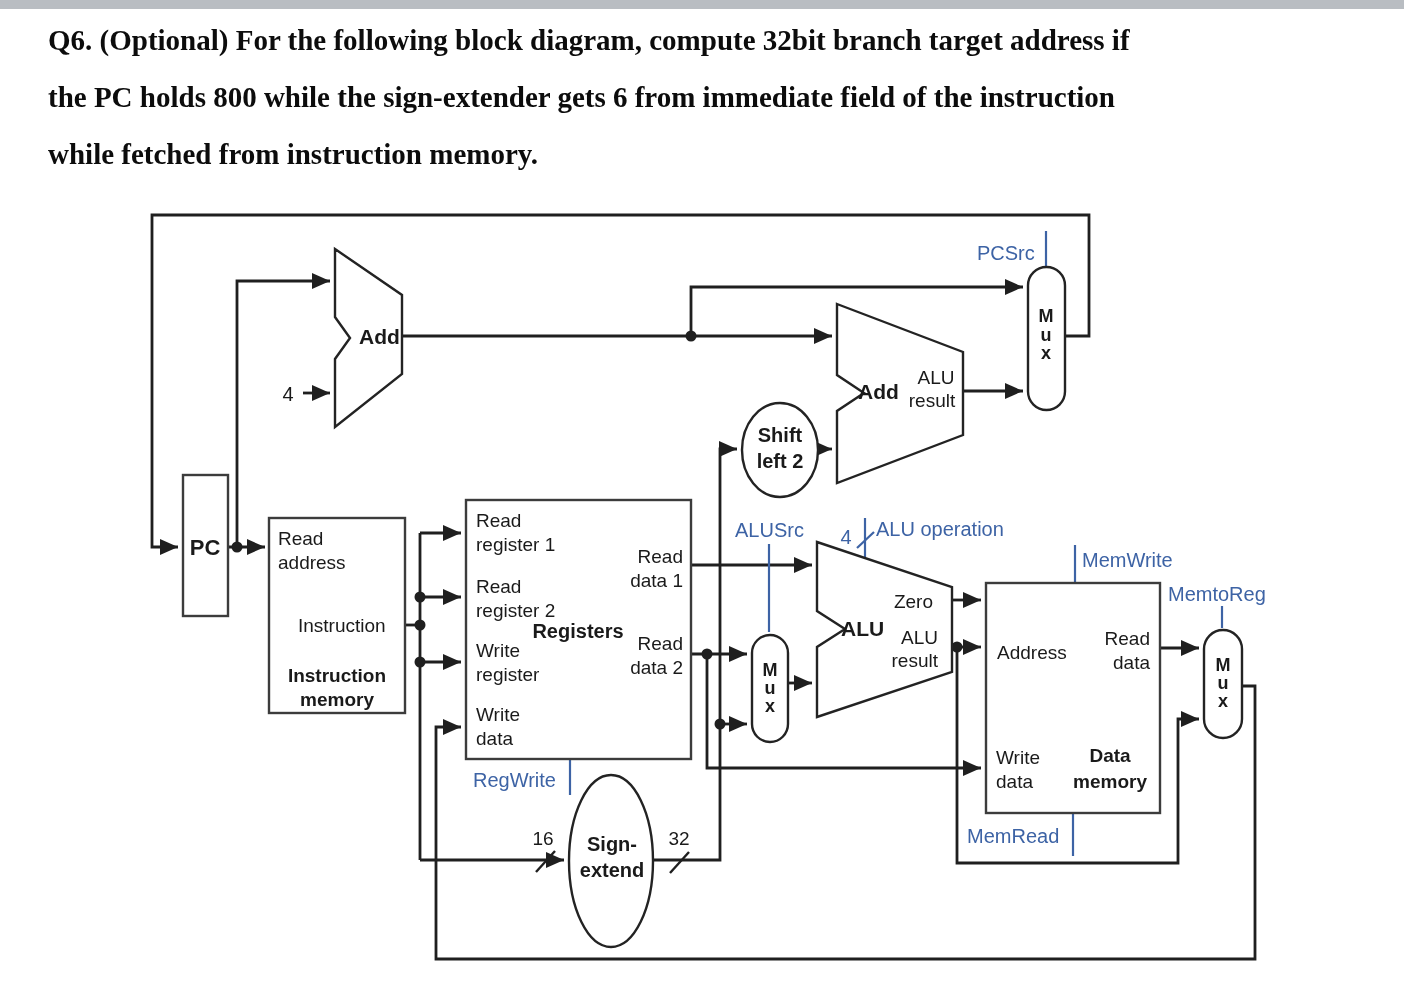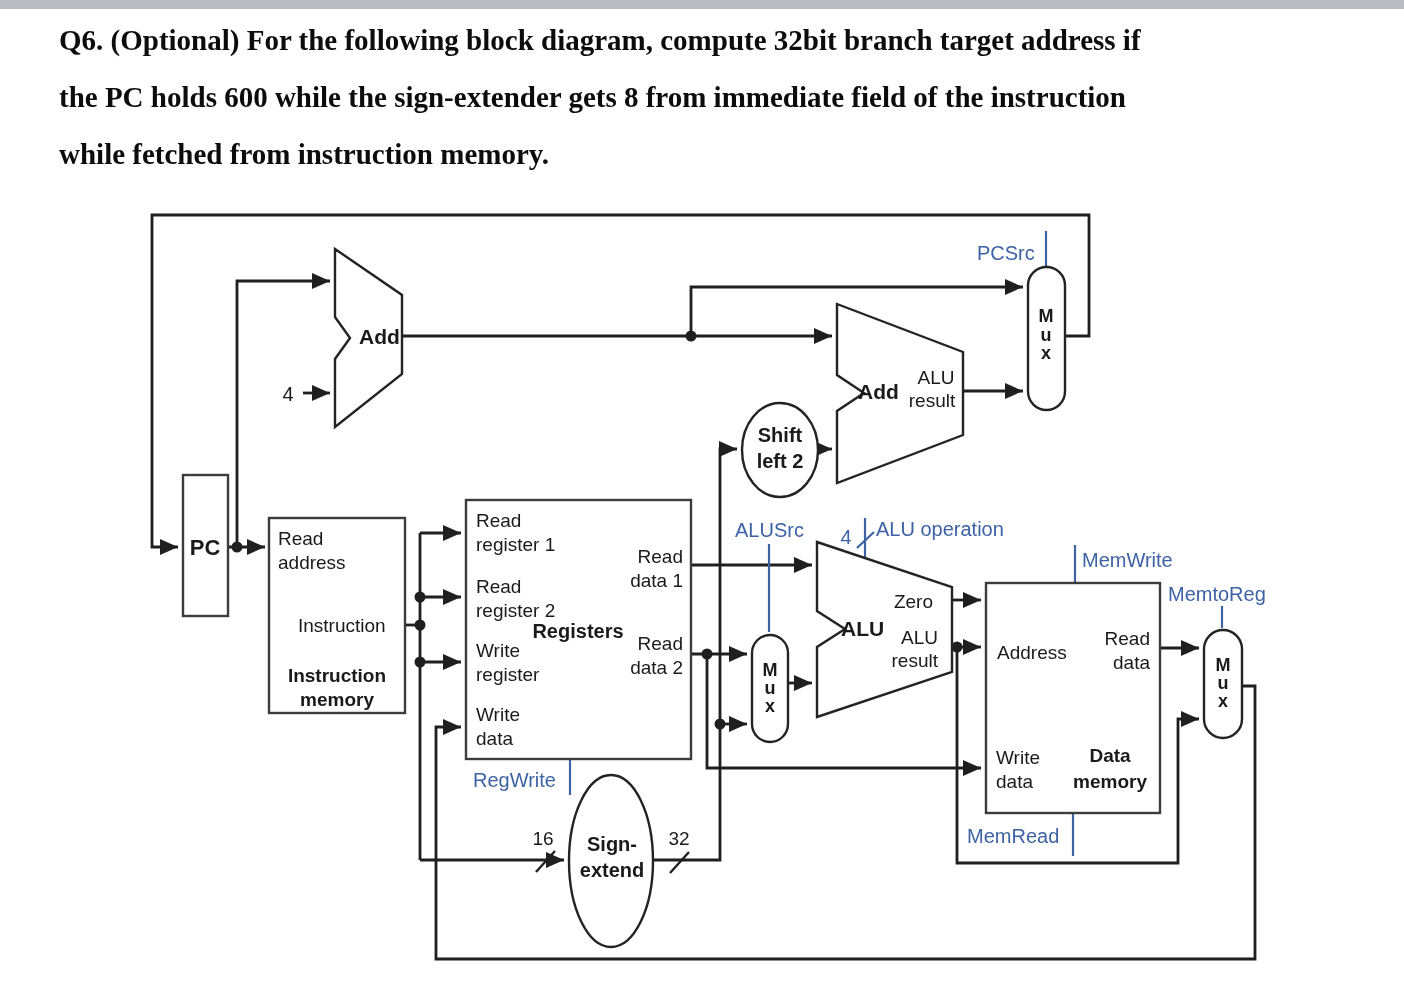--- a/index.html
+++ b/index.html
@@ -2,21 +2,21 @@
 <html><head>
 <meta charset="utf-8">
 <style>
   html,body{margin:0;padding:0;}
   body{
     width:1404px;height:987px;position:relative;background:#ffffff;
     overflow:hidden;font-family:"Liberation Sans",sans-serif;
   }
   .topbar{position:absolute;left:0;top:0;width:1404px;height:9px;background:#b9bdc2;}
   .title{
-    position:absolute;left:59px;top:12px;width:1260px;
+    position:absolute;left:48px;top:12px;width:1260px;
     font-family:"Liberation Serif",serif;font-weight:bold;
     font-size:29px;color:#0c0c0c;
   }
   .title .tline{height:57px;line-height:57px;white-space:nowrap;}
   svg{position:absolute;left:0;top:0;}
   svg text{font-family:"Liberation Sans",sans-serif;font-size:19px;fill:#1a1a1a;}
   .b{font-weight:bold;}
   .c{text-anchor:middle;}
   .e{text-anchor:end;}
   .s18{font-size:18px;} .s20{font-size:20px;} .s21{font-size:21px;} .s22{font-size:22px;}
@@ -28,21 +28,21 @@
   .shape{stroke:#232323;stroke-width:2.4;fill:#ffffff;}
   .dot{fill:#1f1f1f;stroke:none;}
 </style>
 </head>
 <body>
 
 <div class="topbar"></div>
 
 <div class="title">
   <div class="tline">Q6. (Optional) For the following block diagram, compute 32bit branch target address if</div>
-  <div class="tline">the PC holds 600 while the sign-extender gets 8 from immediate field of the instruction</div>
+  <div class="tline">the PC holds 800 while the sign-extender gets 6 from immediate field of the instruction</div>
   <div class="tline">while fetched from instruction memory.</div>
 </div>
 
 <svg width="1404" height="987" viewBox="0 0 1404 987">
   <defs>
     <marker id="arr" viewBox="0 0 10 10" refX="10" refY="5" markerWidth="6.5" markerHeight="6.5" orient="auto">
       <path d="M0,0.6 L10,5 L0,9.4 Z" fill="#1f1f1f"></path>
     </marker>
   </defs>
 

